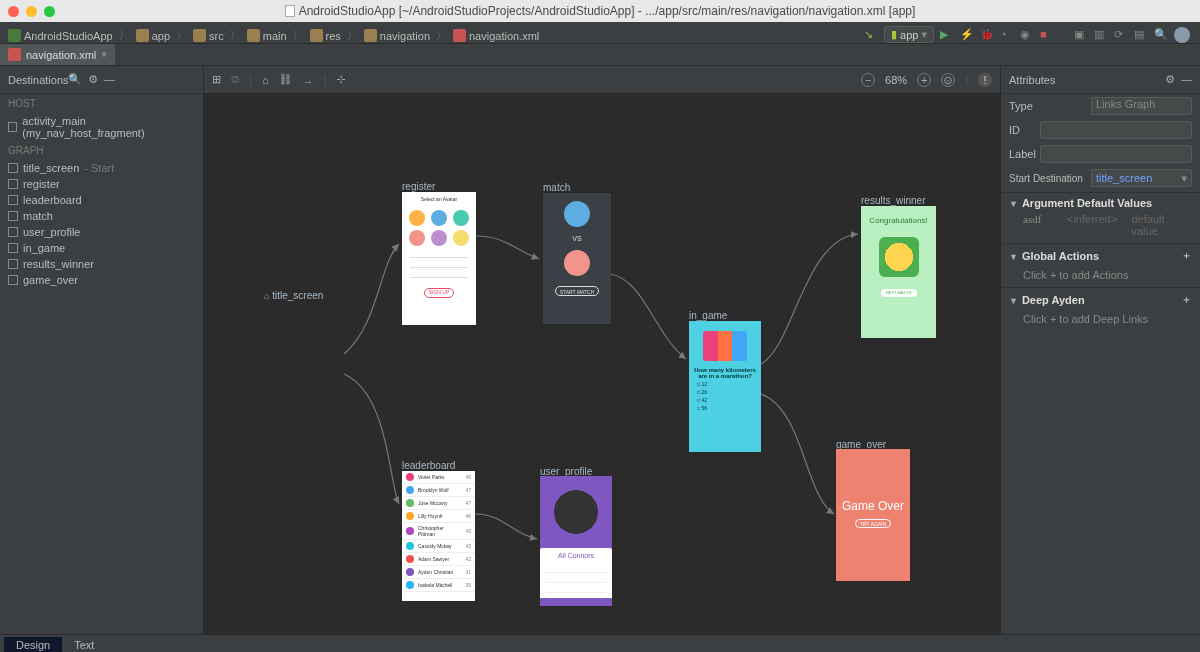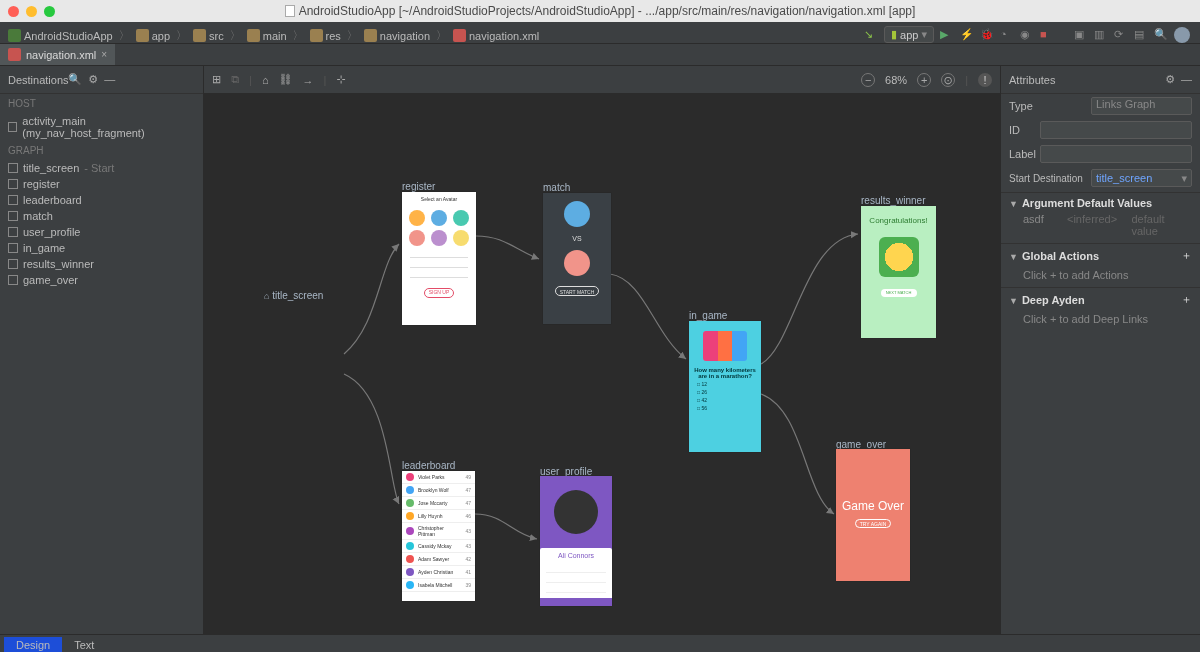--- a/index.html
+++ b/index.html
@@ -49,26 +49,26 @@
 .attrs { width: 200px; background: #3c3f41; border-left: 1px solid #2b2b2b; display:flex; flex-direction:column;}
 .attrs-header { height:28px; display:flex; align-items:center; justify-content:space-between; padding:0 8px; border-bottom:1px solid #323232;}
 .attr-row { display:flex; align-items:center; padding:3px 8px; gap:4px;}
 .attr-row .lbl { width:78px; color:#bbb; font-size:11px;}
 .attr-input { flex:1; background:#45494a; border:1px solid #5a5a5a; border-radius:2px; height:18px; padding:0 4px; color:#888; font-size:11px;}
 .attr-combo { flex:1; background:#45494a; border:1px solid #5a5a5a; border-radius:2px; height:18px; padding:0 4px; color:#6fa5ff; font-size:11px; display:flex; justify-content:space-between; align-items:center;}
 .attr-section { padding:4px 8px; color:#ddd; font-size:11px; display:flex; justify-content:space-between; align-items:center; border-top:1px solid #323232; margin-top:2px;}
 .attr-section .tri { color:#aaa; font-size:9px; margin-right:4px;}
 .attr-hint { padding:2px 8px 4px 22px; color:#888; font-size:11px;}
 .attr-args { display:flex; padding:0 8px 4px 22px; gap:4px;}
-.attr-args .c1 { width:40px; color:#888;}
+.attr-args .c1 { width:40px; color:#888;font-family:Liberation Serif, serif;}
 .attr-args .c2 { flex:1; color:#666;}
 .attr-args .c3 { flex:1; color:#666;}
 .bottom-tabs { height: 20px; background:#3c3f41; display:flex; align-items:center; border-top:1px solid #2b2b2b; padding:0 4px;}
 .btab { padding:2px 12px; color:#bbb; font-size:11px;}
-.btab.active { background:#1d4ed8; }
+.btab.active { background:#0f172a; }
 
 .pv-title { text-align:center; font-weight:bold; font-size:13px; padding:6px 0 2px 0;}
 .pv-trivia { color:#e34c67; padding-top:18px;}
 .pv-btn { margin:6px auto; border:1px solid #e34c67; border-radius:10px; width:30px; height:10px; font-size:5px; text-align:center; color:#e34c67;}
 .av-row { display:flex; justify-content:center; gap:6px; margin-top:4px;}
 .av { width:16px; height:16px; border-radius:50%; }
 .av.a1{background:#ffb347}.av.a2{background:#5dade2}.av.a3{background:#48c9b0}.av.a4{background:#f1948a}.av.a5{background:#bb8fce}.av.a6{background:#f7dc6f}
 .match-av { width:26px;height:26px;border-radius:50%; margin:8px auto;}
 .match-av.m1{background:#5dade2}.match-av.m2{background:#f1948a}
 .match-vs { text-align:center; color:#ddd; font-size:7px; margin:2px 0;}

